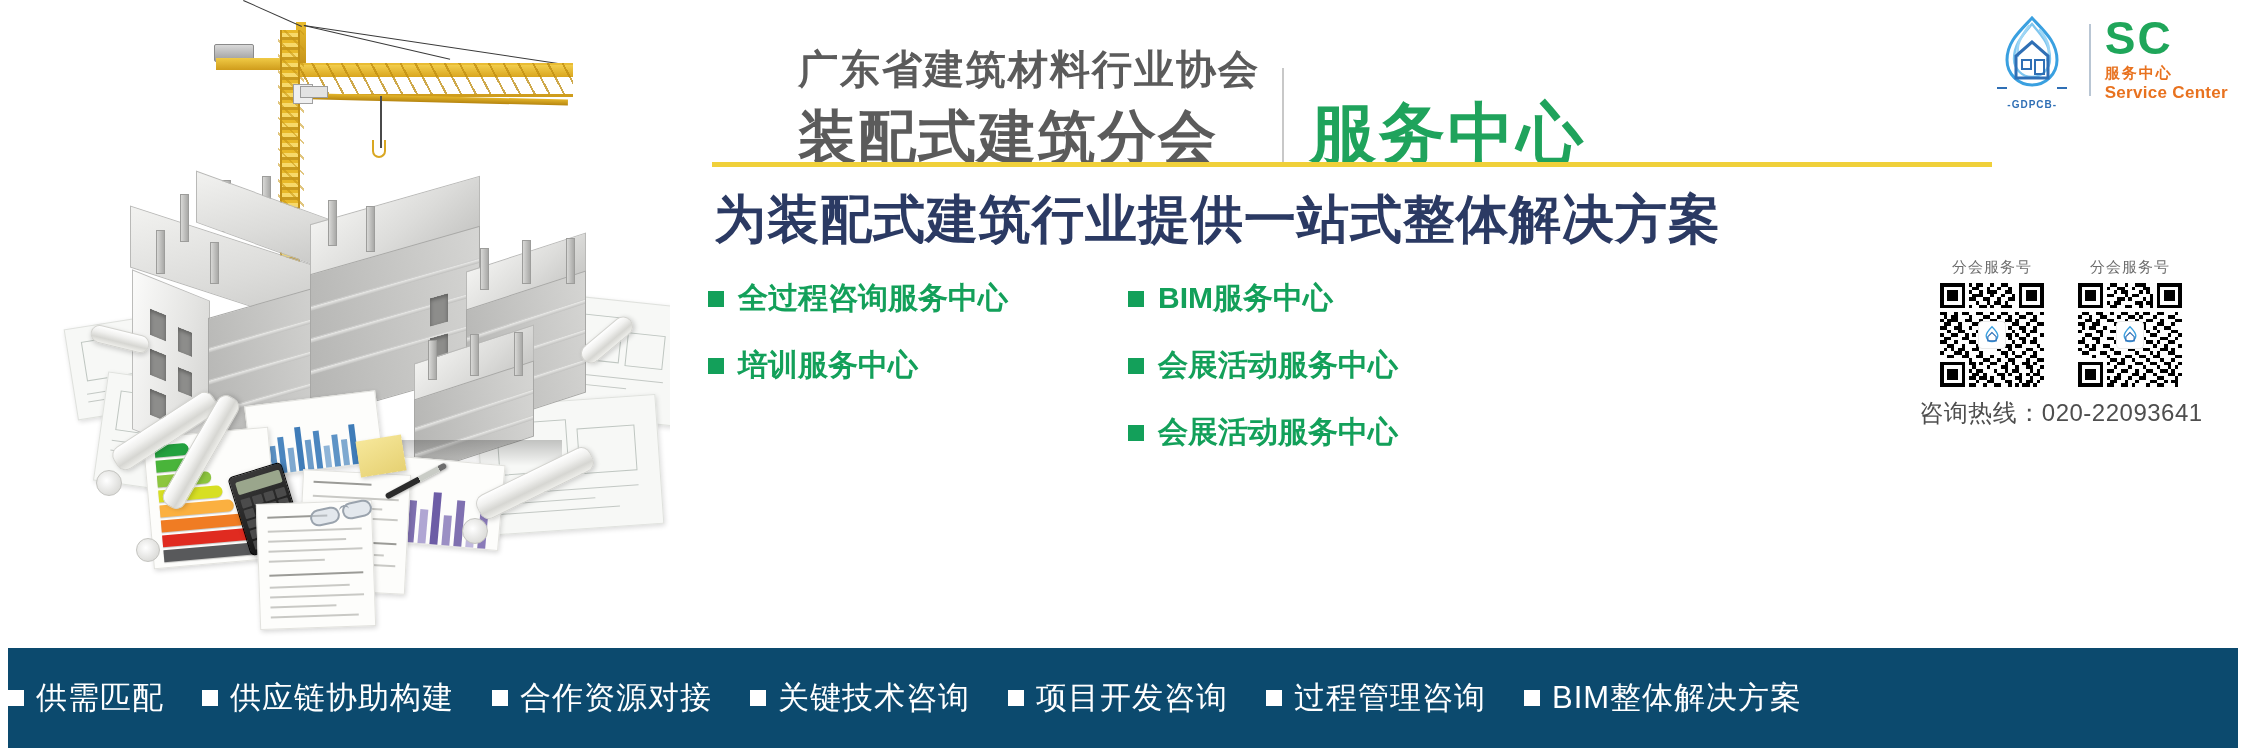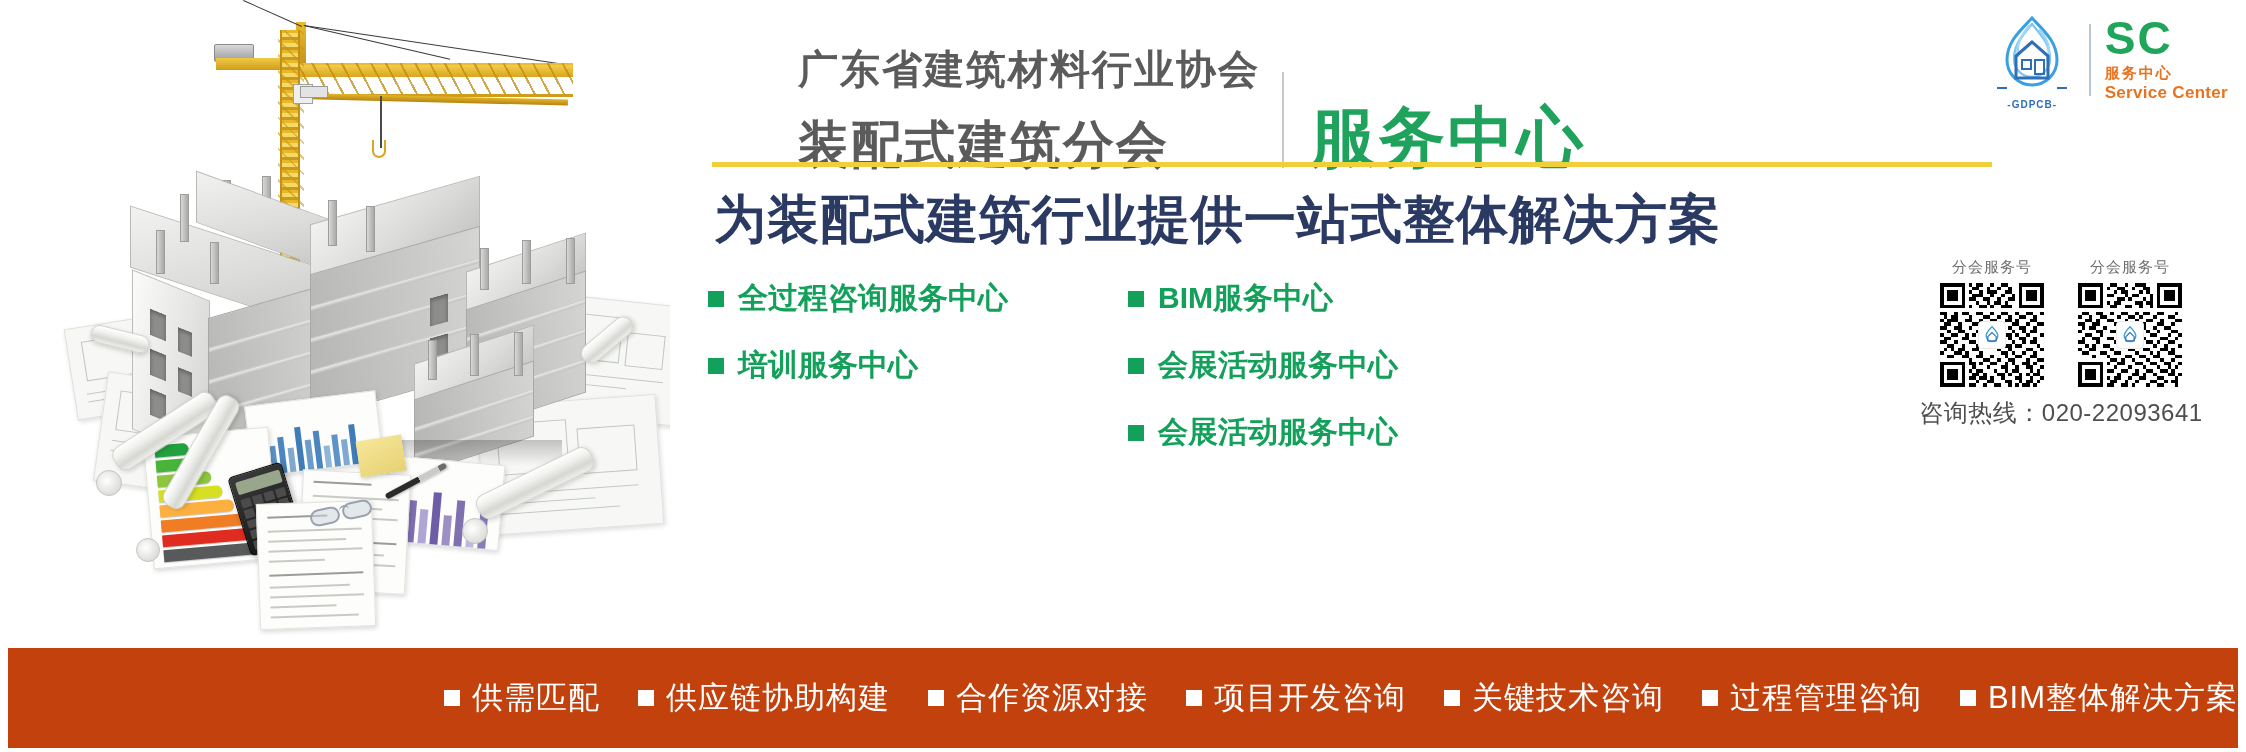--- a/index.html
+++ b/index.html
@@ -247,22 +247,22 @@
   }
   #assoc-names {
     display: flex; flex-direction: column; gap: 16px;
   }
   .assoc-line1 {
     font-size: 40px; font-weight: 700; color: #5b5b5b;
     letter-spacing: 2px; line-height: 1.06;
     font-family: "Liberation Sans", "DejaVu Sans", sans-serif;
   }
   .assoc-line2 {
-    font-size: 51px; font-weight: 700; color: #5b5b5b;
-    letter-spacing: 2px; line-height: 1.06; margin-top: 12px;
+    font-size: 58px; font-weight: 700; color: #5b5b5b;
+    letter-spacing: 2px; line-height: 1.06;
   }
   #title-sep { width: 2px; height: 96px; background: #c8c8c8; margin: 0 4px 4px 0; }
   #service-center {
     font-size: 66px; font-weight: 700; color: #1fa35c;
     letter-spacing: 3px; line-height: 1; padding-bottom: 2px;
   }
 
   
   #yellow-rule {
     position: absolute; left: 22px; top: 162px;
@@ -310,22 +310,22 @@
   }
   #hotline {
     margin-top: 10px; text-align: center;
     font-size: 24px; color: #4e4e4e; letter-spacing: .5px; font-weight: 400;
   }
 
   
   #bottom-bar {
     position: absolute; left: 8px; top: 648px;
     width: 2230px; height: 100px;
-    background: #c2410c;
-    display: flex; align-items: center; justify-content: flex-end;
+    background: #0c4a6e;
+    display: flex; align-items: center; justify-content: flex-start;
     gap: 38px;
   }
   .bb-item {
     display: flex; align-items: center; gap: 12px;
     color: #ffffff; font-size: 31px; letter-spacing: 1px; white-space: nowrap;
   }
   .bb-bullet { width: 16px; height: 16px; background: #ffffff; flex: none; }
 </style>
 </head>
 <body>
@@ -1016,25 +1016,25 @@
     <div class="bb-item">
       <span class="bb-bullet"></span>
       <span>供应链协助构建</span>
     </div>
     <div class="bb-item">
       <span class="bb-bullet"></span>
       <span>合作资源对接</span>
     </div>
     <div class="bb-item">
       <span class="bb-bullet"></span>
-      <span>项目开发咨询</span>
+      <span>关键技术咨询</span>
     </div>
     <div class="bb-item">
       <span class="bb-bullet"></span>
-      <span>关键技术咨询</span>
+      <span>项目开发咨询</span>
     </div>
     <div class="bb-item">
       <span class="bb-bullet"></span>
       <span>过程管理咨询</span>
     </div>
     <div class="bb-item">
       <span class="bb-bullet"></span>
       <span>BIM整体解决方案</span>
     </div>
   </div>

